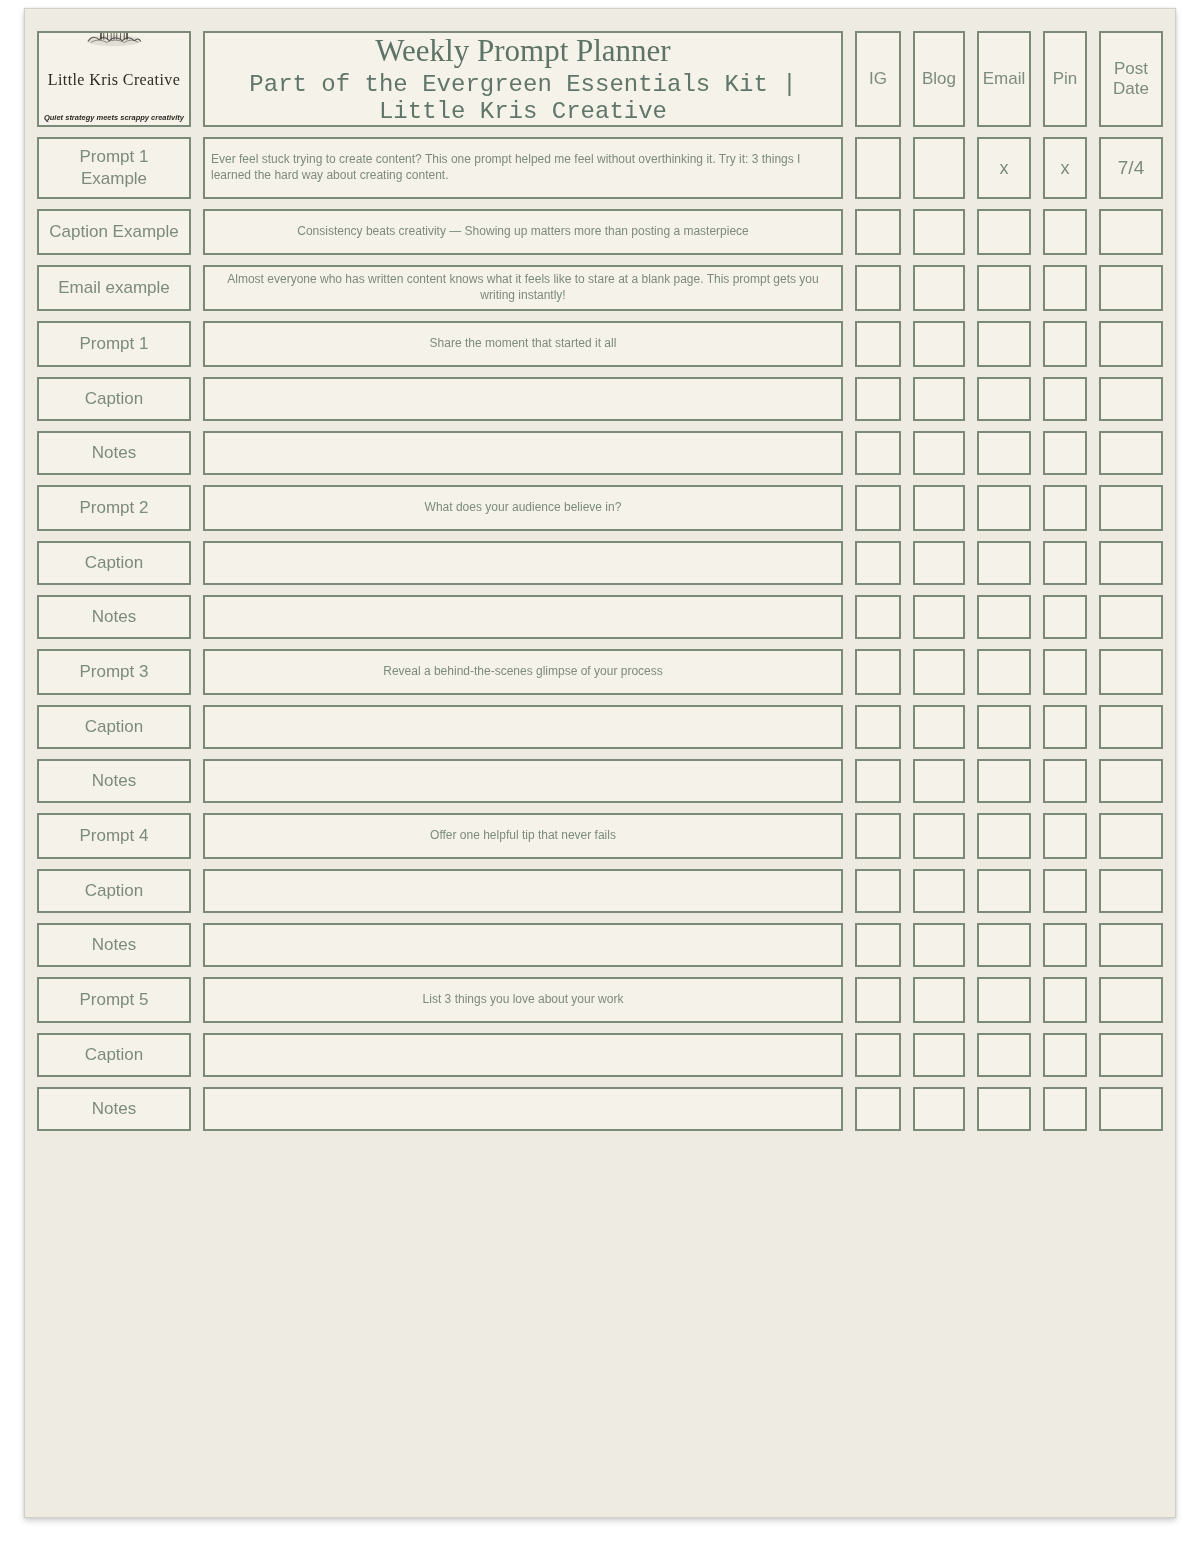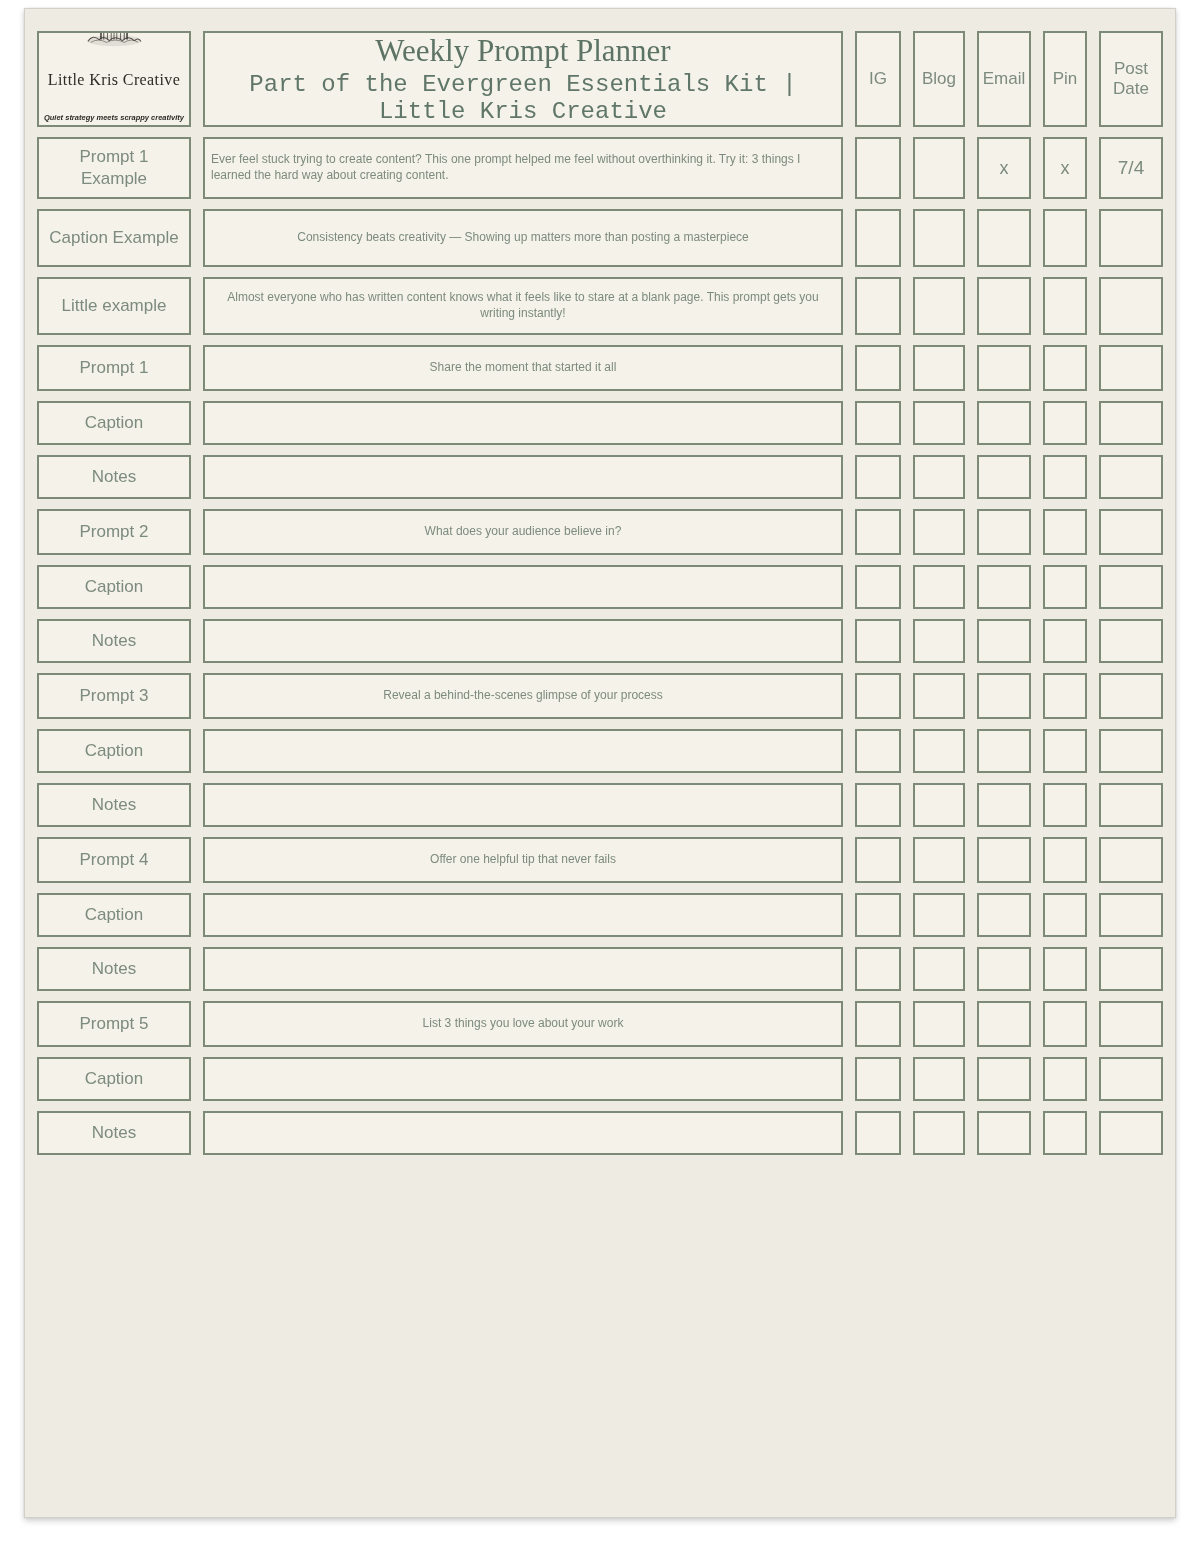--- a/index.html
+++ b/index.html
@@ -52,21 +52,21 @@
   }
   .doc-subtitle { font-size: 24px; color: #5f7668; margin-top: 2px; font-family: Liberation Mono, monospace; }
   .colhead { font-size: 17px; line-height: 1.2; padding: 2px; }
   
   .label { font-size: 17px; white-space: pre-line; line-height: 1.3; padding: 2px 6px; }
   .content { font-size: 12px; line-height: 1.32; padding: 2px 10px; }
   .check { font-size: 18px; }
   .postdate { font-size: 19px; }
   .r-example-wide { height: 62px; }
   .r-example-wide .content { justify-content: flex-start; text-align: left; padding: 2px 6px; }
-  .r-example { height: 58px; }
+  .r-example { height: 46px; }
   .r-prompt { height: 46px; }
   .r-entry { height: 44px; }
 </style>
 </head>
 <body>
 
 <div class="page">
   <div class="stack">
 
     <div class="row header-row">
@@ -109,21 +109,21 @@
         <div class="row r-example">
           <div class="cell label">Caption Example</div>
           <div class="cell content">Consistency beats creativity — Showing up matters more than posting a masterpiece</div>
           <div class="cell check"></div>
           <div class="cell check"></div>
           <div class="cell check"></div>
           <div class="cell check"></div>
           <div class="cell check postdate"></div>
         </div>
         <div class="row r-example">
-          <div class="cell label">Little example</div>
+          <div class="cell label">Email example</div>
           <div class="cell content">Almost everyone who has written content knows what it feels like to stare at a blank page. This prompt gets you writing instantly!</div>
           <div class="cell check"></div>
           <div class="cell check"></div>
           <div class="cell check"></div>
           <div class="cell check"></div>
           <div class="cell check postdate"></div>
         </div>
         <div class="row r-prompt">
           <div class="cell label">Prompt 1</div>
           <div class="cell content">Share the moment that started it all</div>

